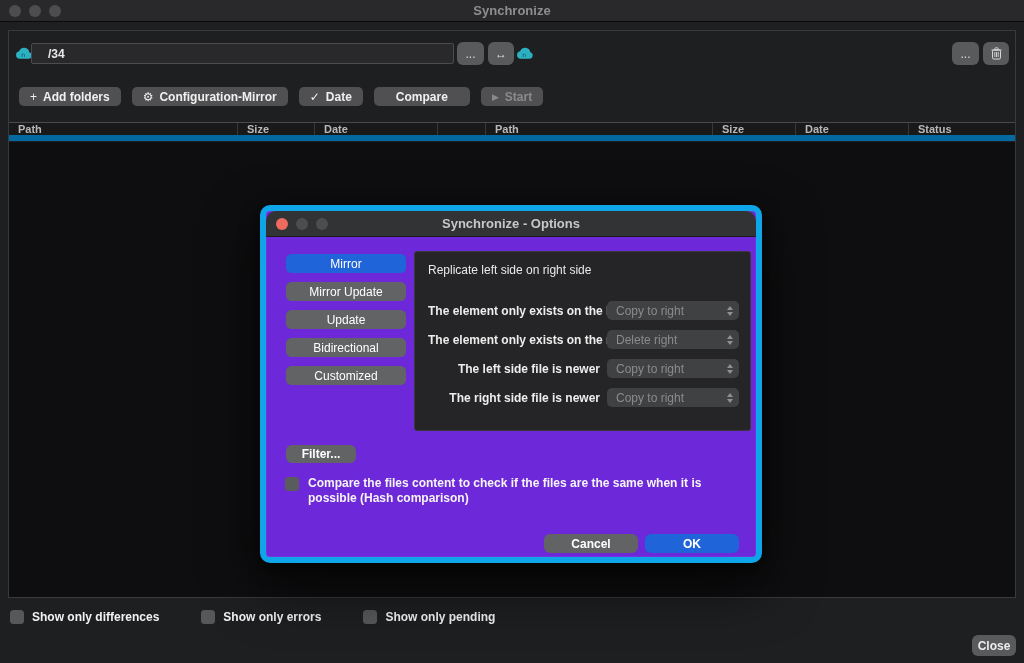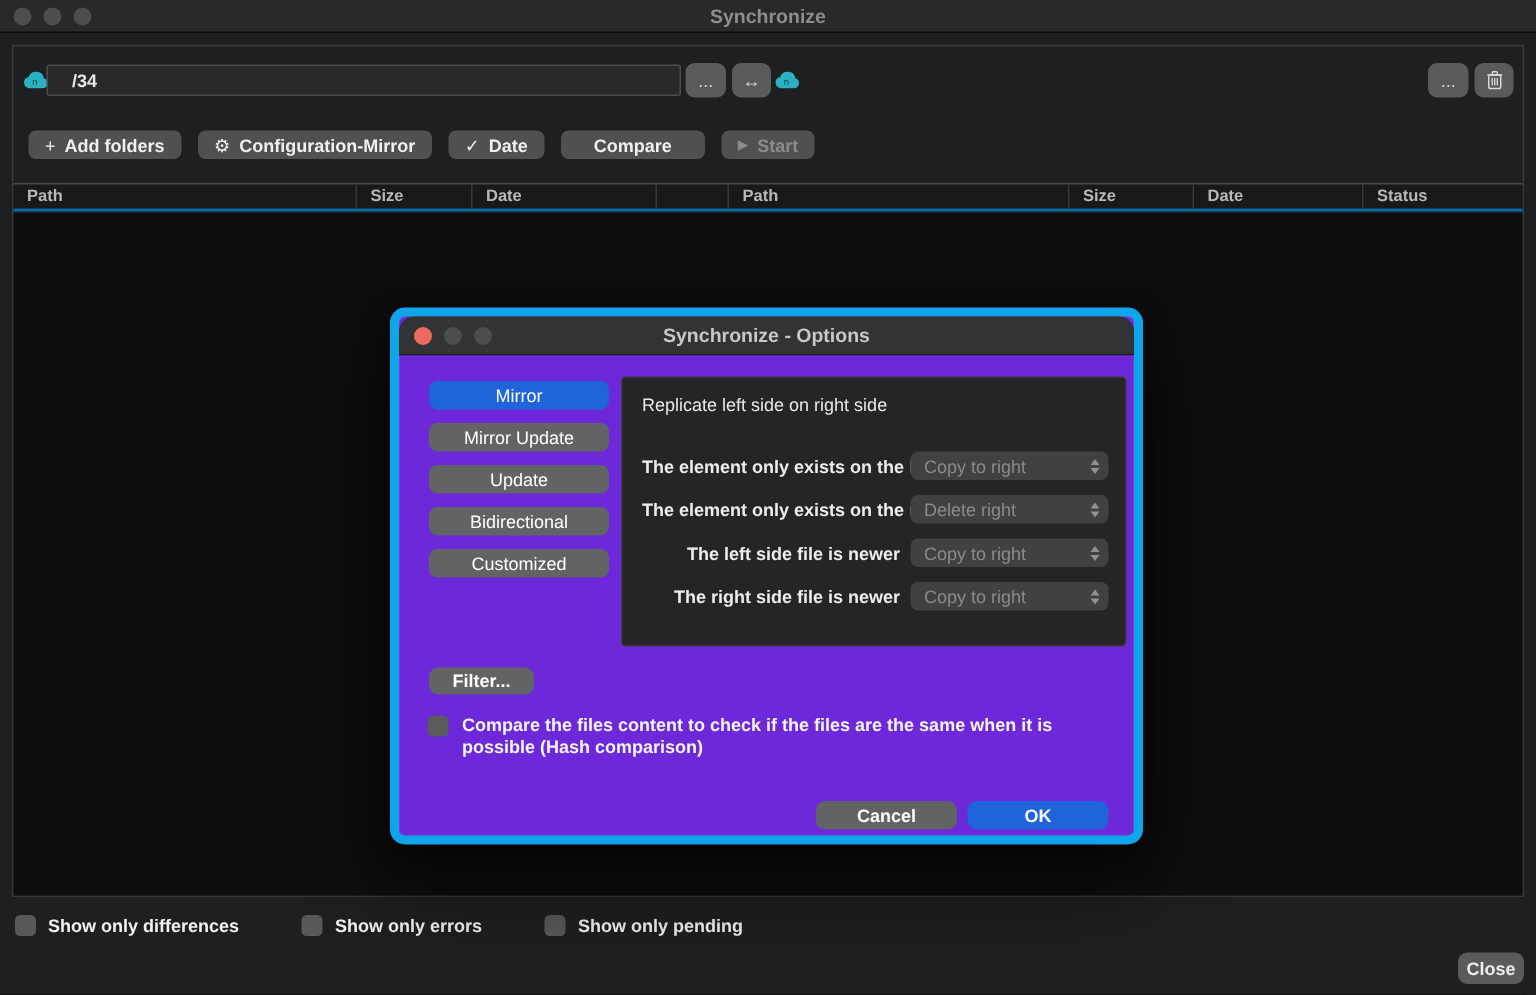--- a/index.html
+++ b/index.html
@@ -46,21 +46,21 @@
     color:#f0f0f0; font-size:12px; font-weight:600; padding:0 11px;
     display:flex; align-items:center; gap:6px; cursor:pointer;
     font-family:"Liberation Sans","DejaVu Sans",sans-serif;
   }
   .tb-btn .glyph { font-size:12px; font-weight:400; }
   .tb-btn.disabled { color:#8b8b8d; }
   .tb-btn.wide { padding:0 22px; }
   
   .table-header {
     position:absolute; left:0; top:91px; width:100%; height:19px;
-    background:#19191b; border-top:1px solid #4a4a4c; border-bottom:2px solid #0369a1;
+    background:#19191b; border-top:1px solid #4a4a4c; border-bottom:6px solid #0369a1;
     display:flex; align-items:center; font-size:11px; font-weight:700; color:#b9b9bb;
   }
   .th { padding-left:9px; height:100%; display:flex; align-items:center;
         border-right:1px solid #38383a; }
   .table-body {
     position:absolute; left:0; top:111px; width:100%; bottom:0;
     background:#0e0e10;
   }
   
   .footer-checks { position:absolute; left:10px; top:610px; display:flex; gap:42px; }

